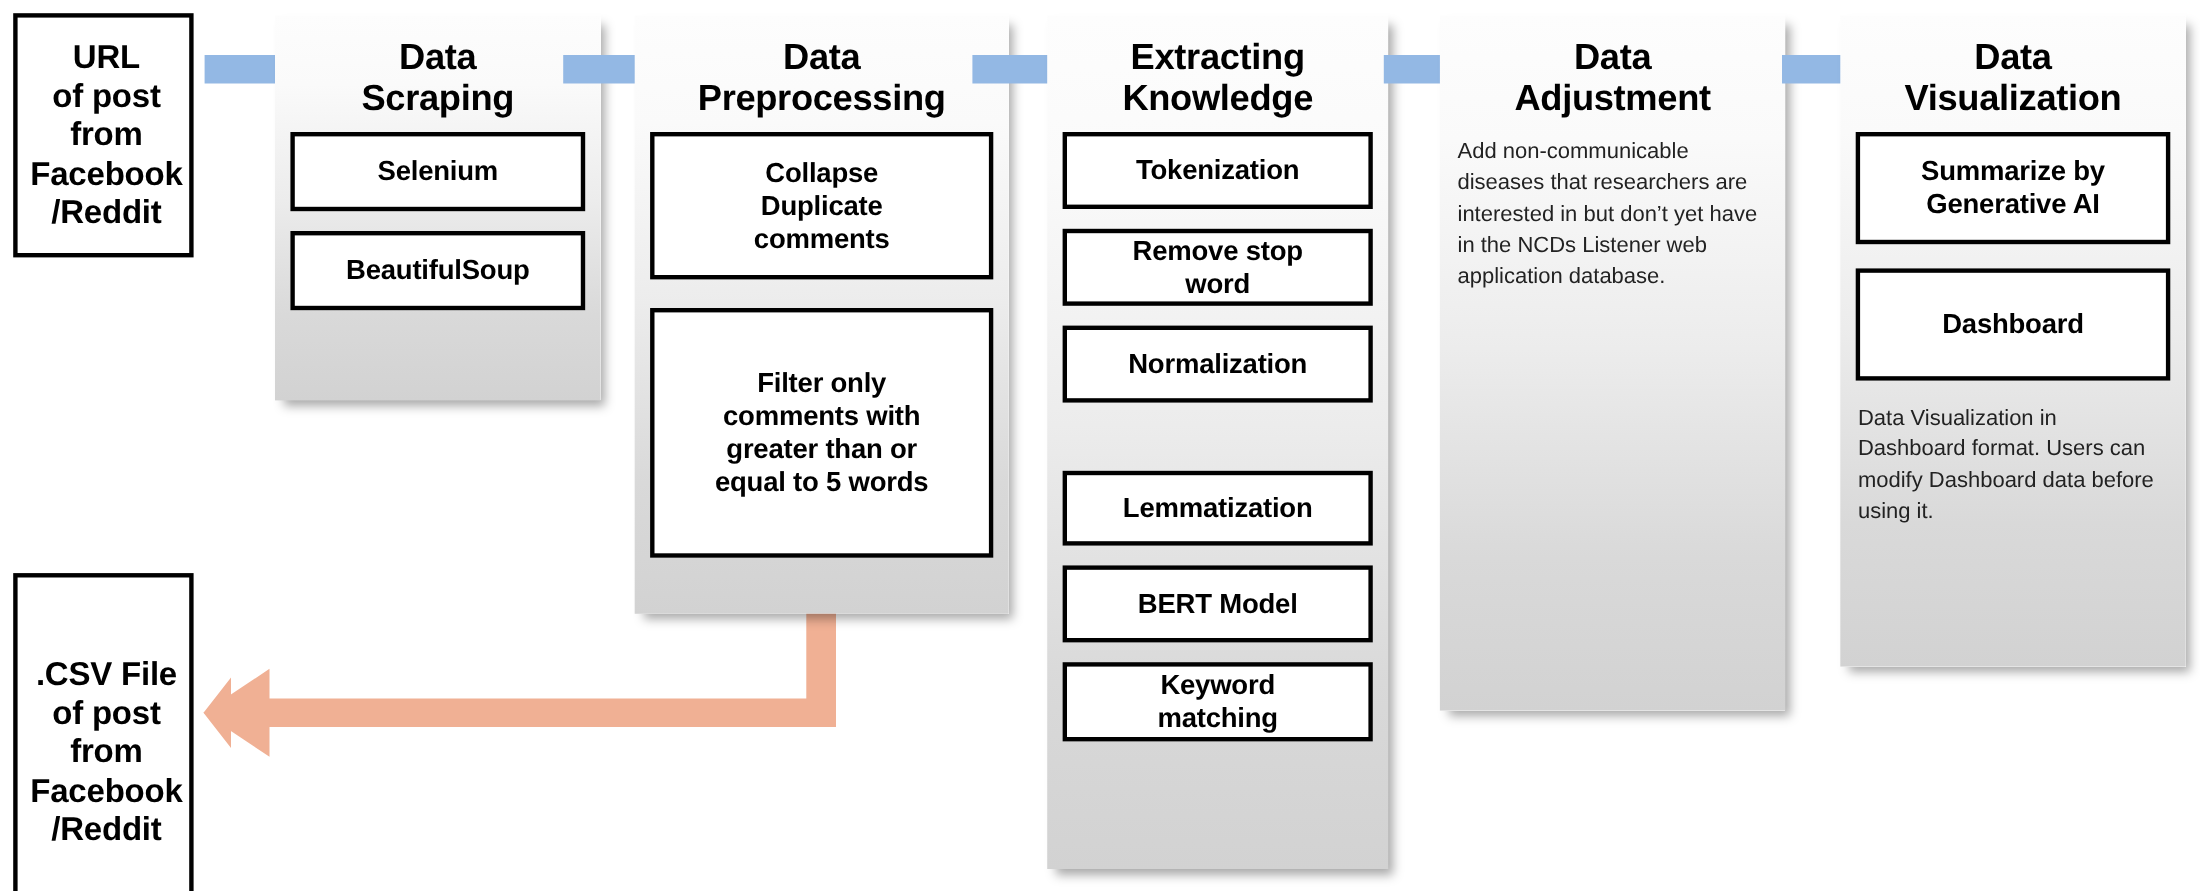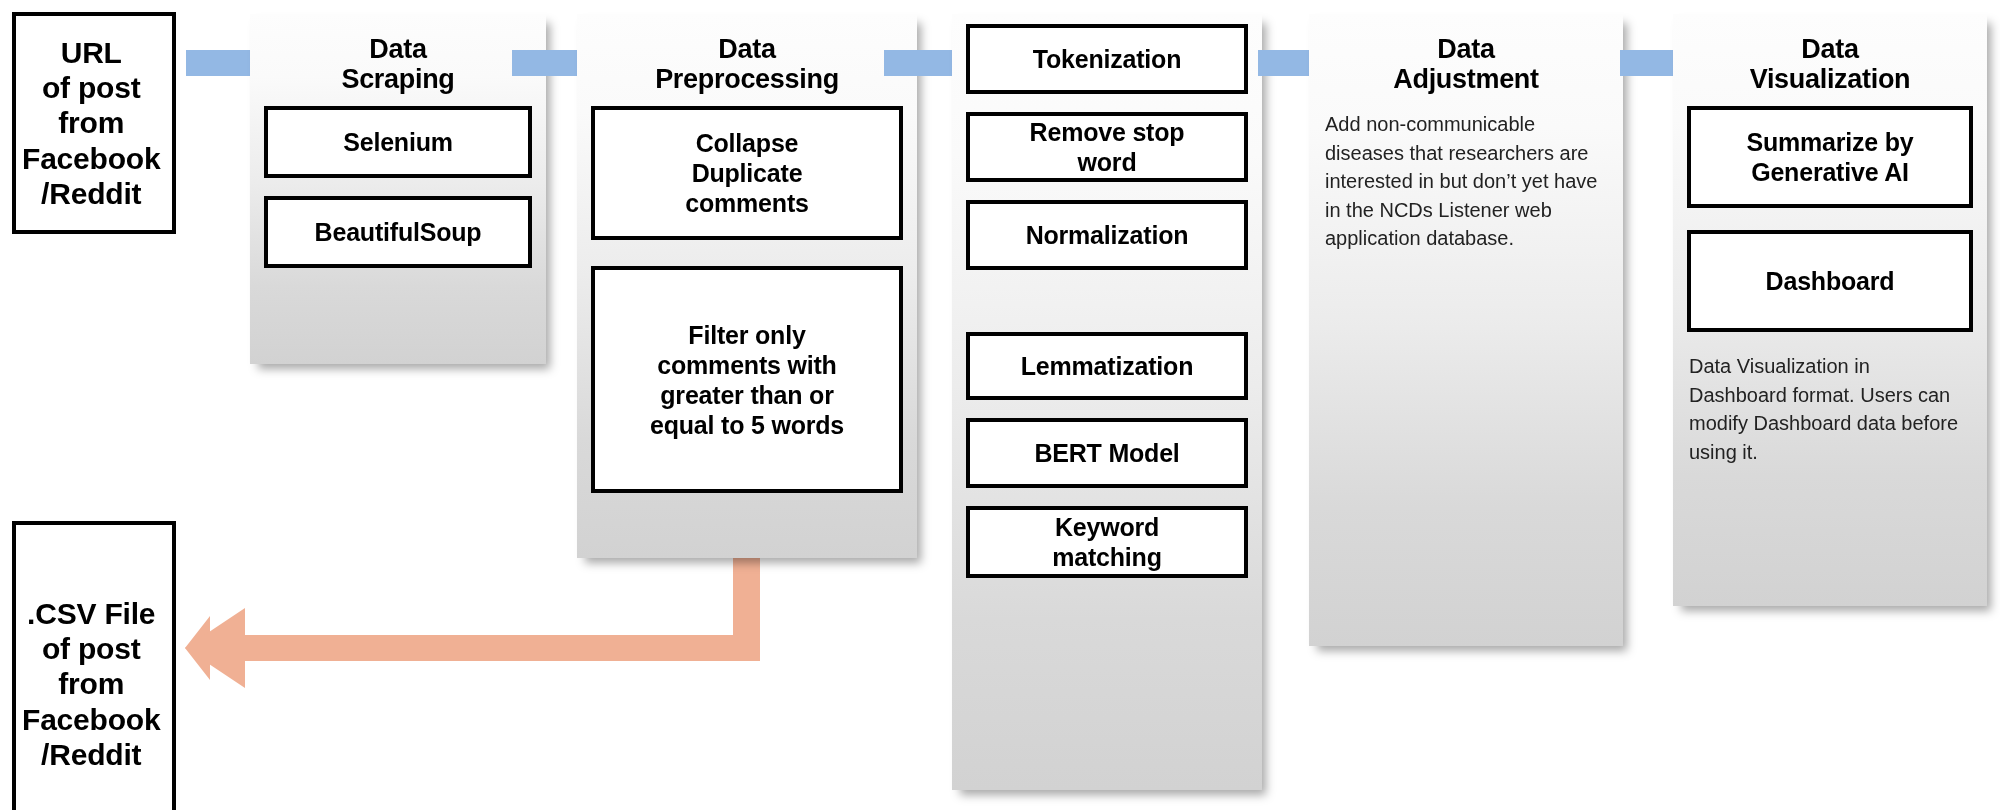--- a/index.html
+++ b/index.html
@@ -20,21 +20,21 @@
   }
 
   
   .io-box {
     position: absolute;
     box-sizing: border-box;
     background: #ffffff;
     border: 4px solid #000000;
     display: flex;
     align-items: center;
-    justify-content: flex-start;
+    justify-content: flex-end;
     text-align: center;
     font-weight: bold;
     color: #000000;
     line-height: 1.18;
     font-size: 30px;
     letter-spacing: -0.2px;
   }
   .io-box .io-text { white-space: pre-line; padding: 0 6px; }
 
   
@@ -45,21 +45,21 @@
     box-shadow: 6px 7px 9px -2px rgba(0,0,0,0.34);
     padding: 10px 14px 12px 14px;
     display: flex;
     flex-direction: column;
     align-items: stretch;
   }
   .stage-title {
     text-align: center;
     font-weight: bold;
     color: #000000;
-    font-size: 27px;
+    font-size: 33px;
     line-height: 1.12;
     white-space: pre-line;
     margin: 10px 0 12px 0;
     letter-spacing: -0.3px;
   }
   .step-box {
     box-sizing: border-box;
     background: #ffffff;
     border: 4px solid #000000;
     display: flex;
@@ -143,20 +143,22 @@
 comments with
 greater than or
 equal to 5 words</div>
   </div>
 
   <svg class="arrow-svg" style="left:884px; top:36px; width:136px; height:54px;" viewBox="0 0 136 54">
     <polygon points="0,14 96,14 96,0 136,27 96,54 96,40 0,40" fill="#93b8e4"></polygon>
   </svg>
 
   <div class="stage" style="left:952px; top:14px; width:310px; height:776px;">
+    <div class="stage-title">Extracting
+Knowledge</div>
     <div class="step-box" style="height:70px; margin-bottom:18px;">Tokenization</div>
     <div class="step-box" style="height:70px; margin-bottom:18px;">Remove stop
 word</div>
     <div class="step-box" style="height:70px; margin-bottom:18px;">Normalization</div>
     <div class="step-box" style="height:68px; margin-bottom:18px;margin-top:44px;">Lemmatization</div>
     <div class="step-box" style="height:70px; margin-bottom:18px;">BERT Model</div>
     <div class="step-box" style="height:72px;">Keyword
 matching</div>
   </div>
 

